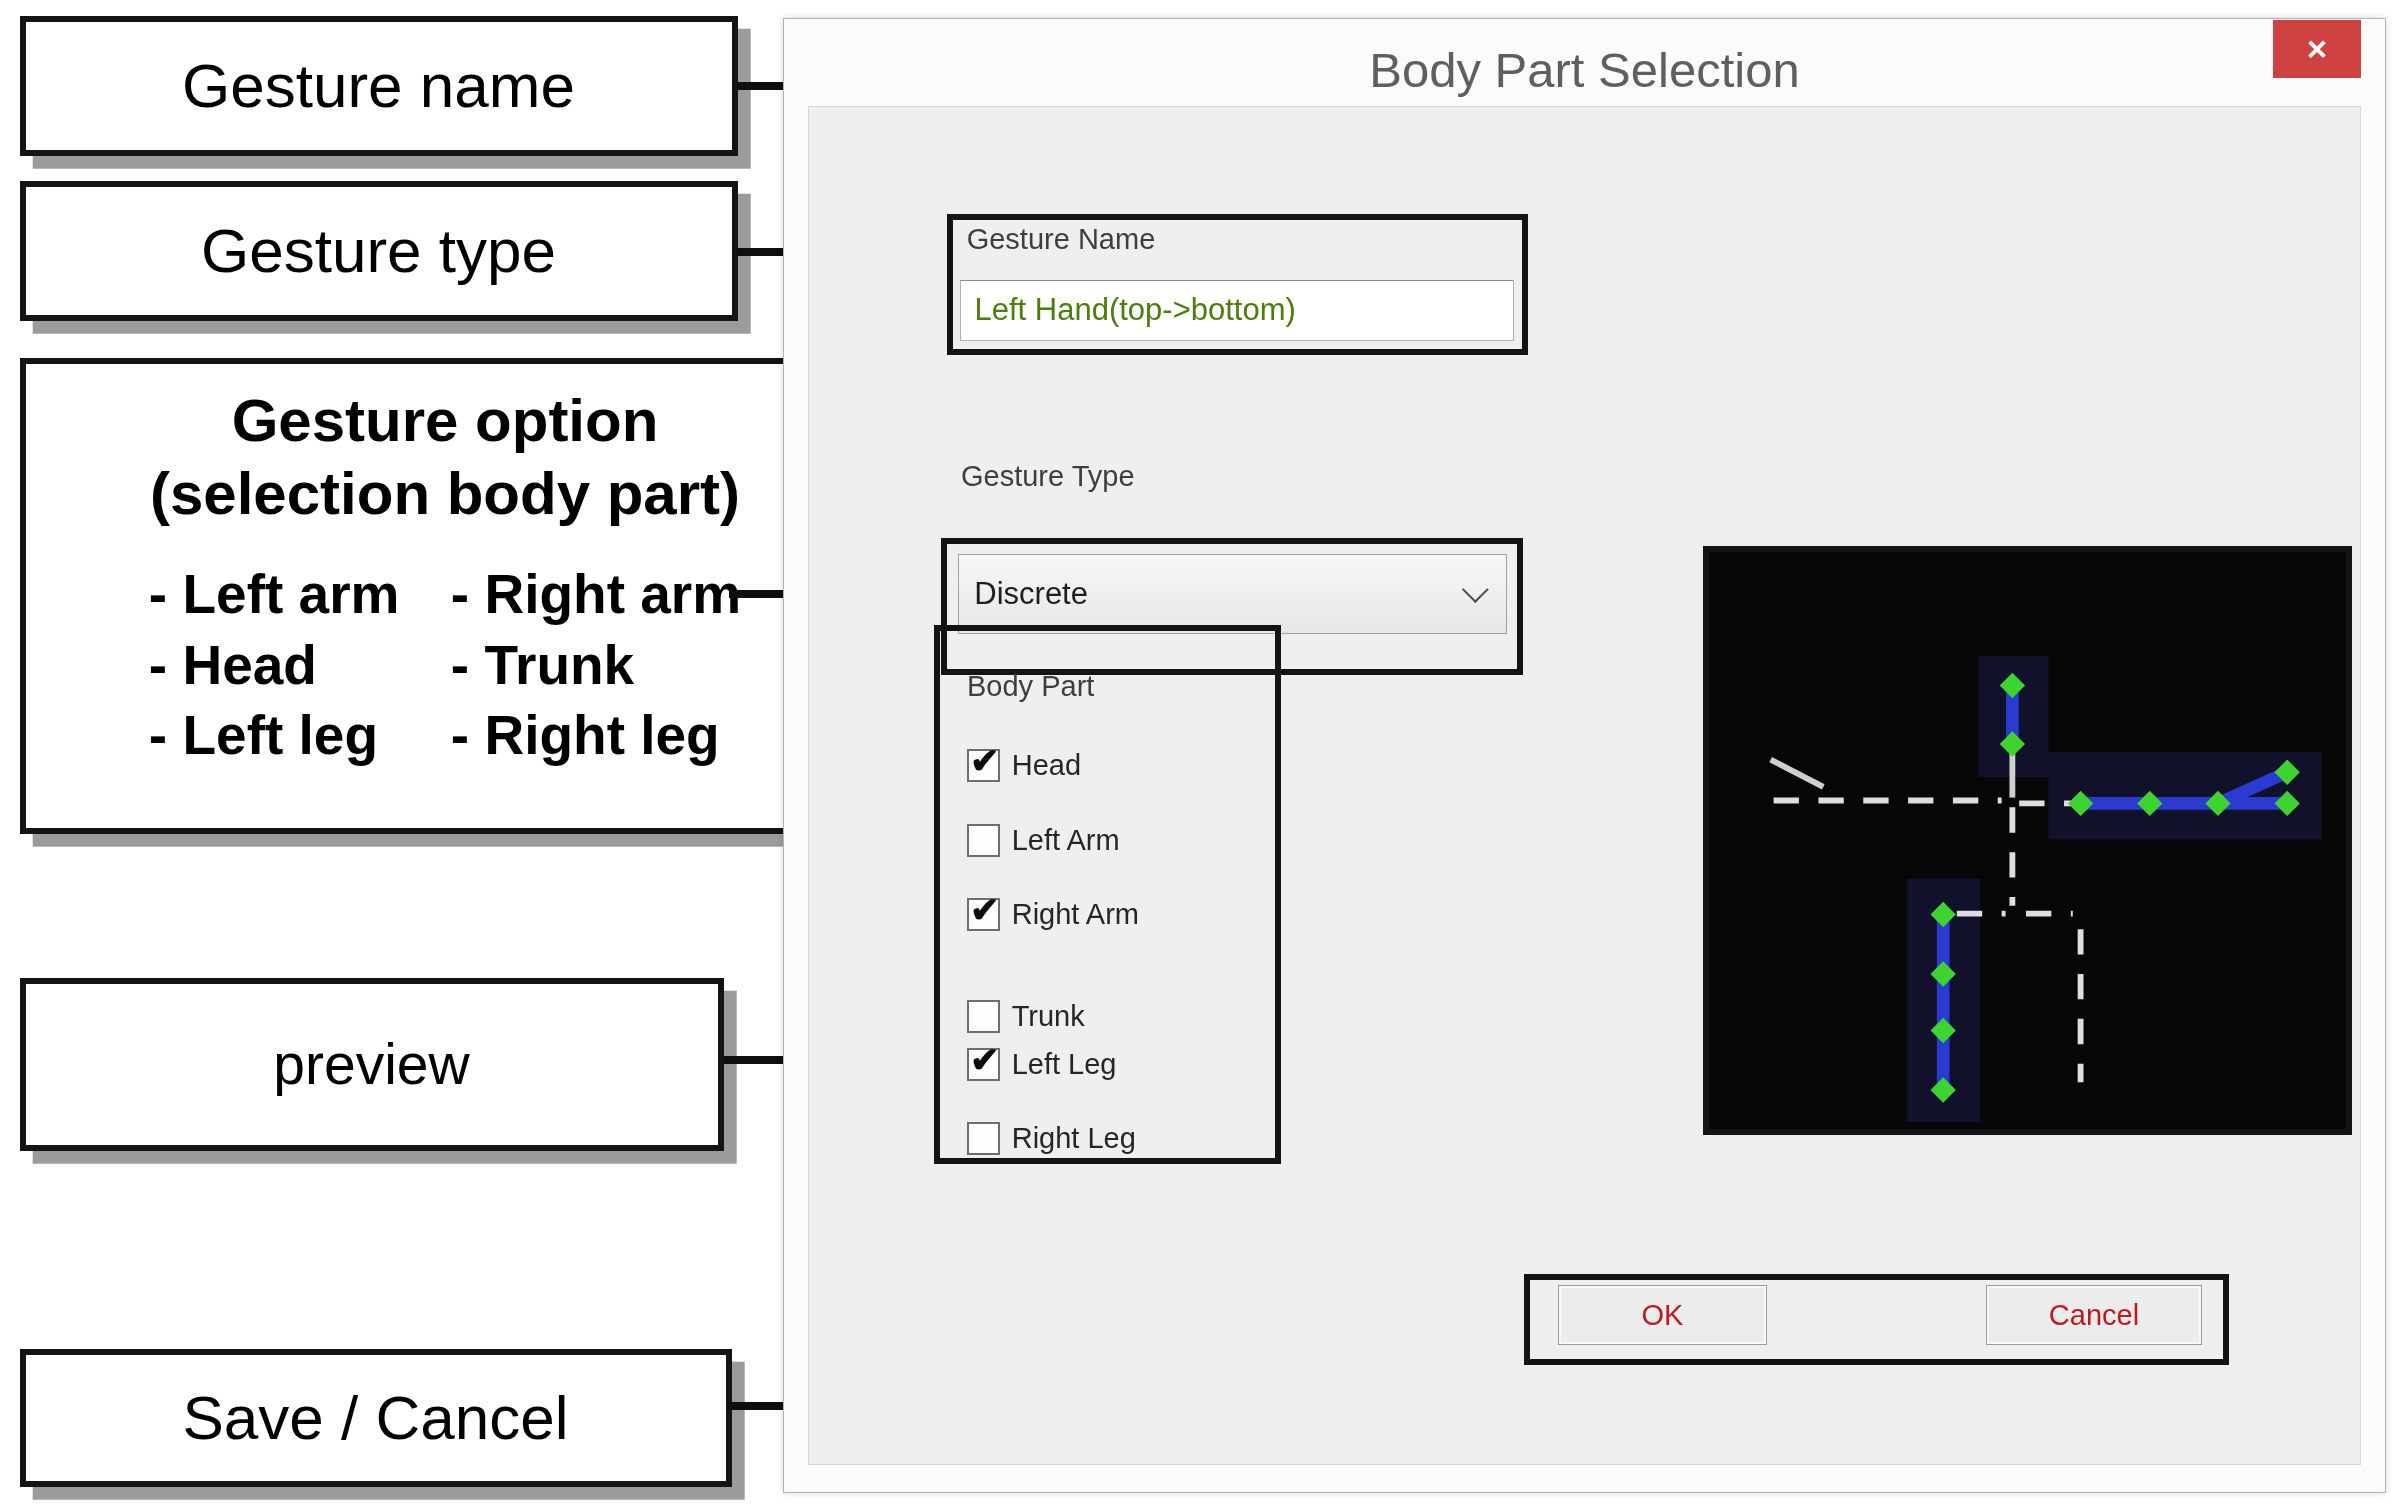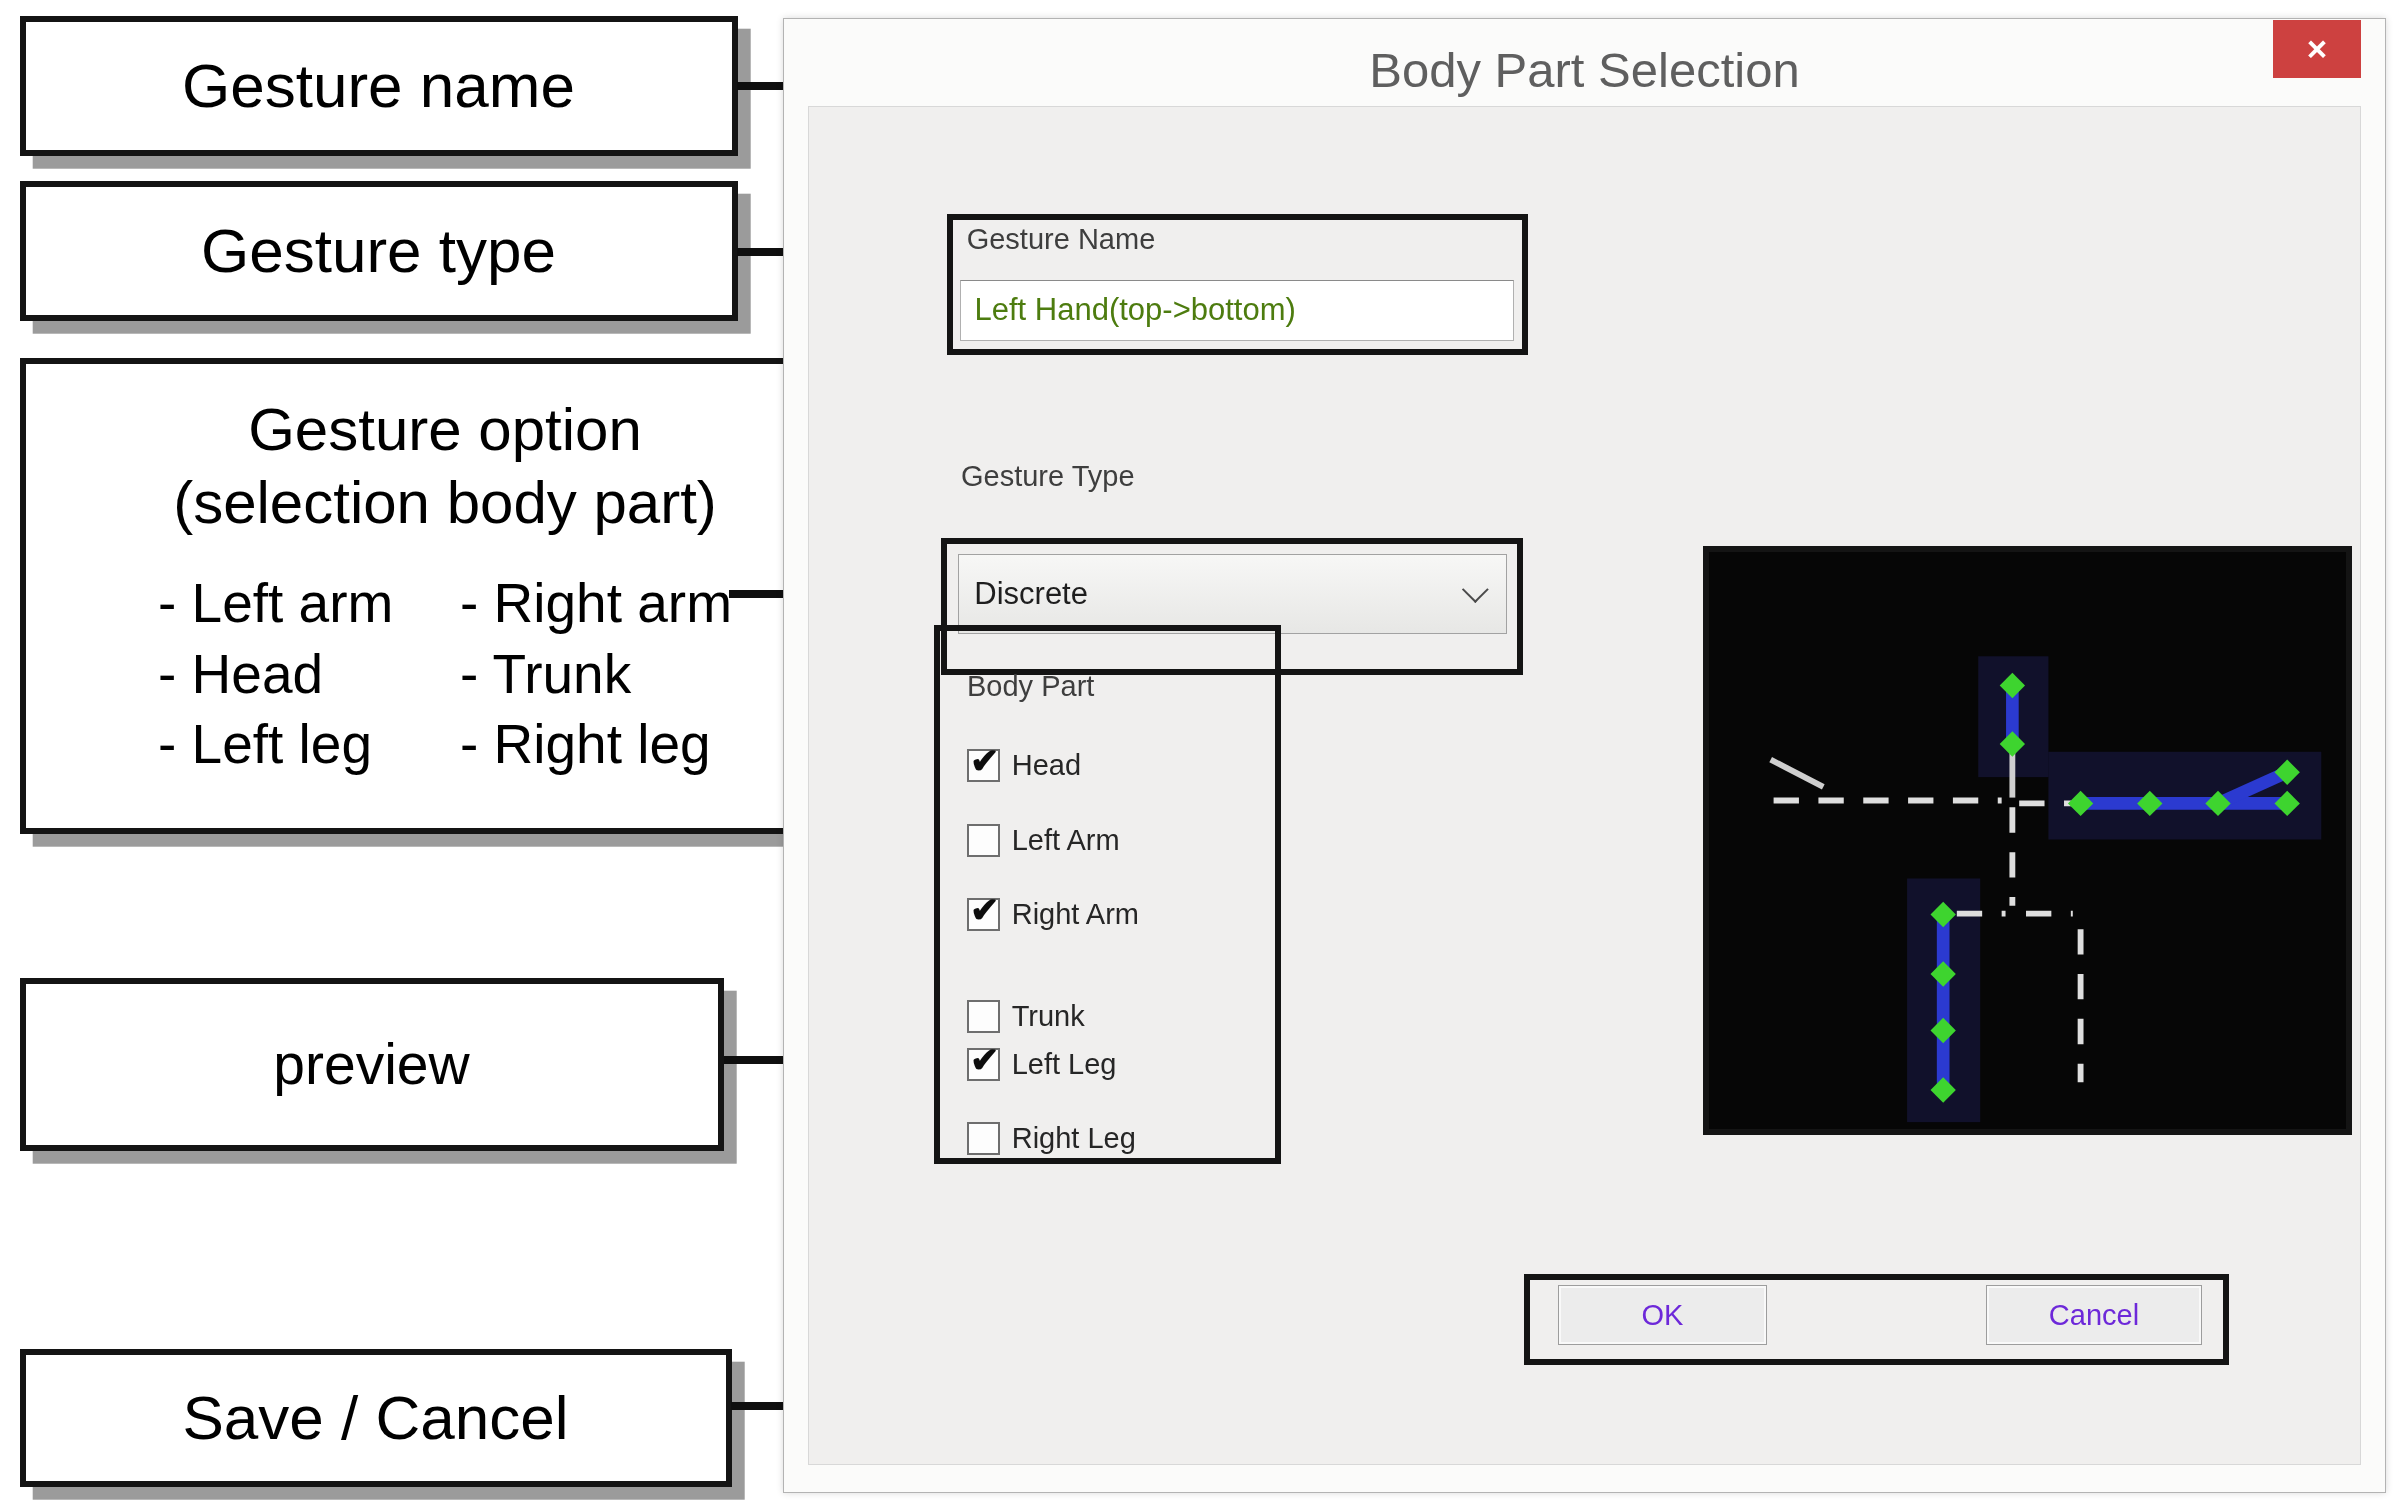--- a/index.html
+++ b/index.html
@@ -7,21 +7,21 @@
           font-family:"Liberation Sans",sans-serif;}
 
   
   .callout{position:absolute;background:#ffffff;border:6.8px solid #141414;
            box-shadow:12.7px 12.7px 0 0 #9b9b9b;box-sizing:border-box;
            display:flex;flex-direction:column;align-items:center;justify-content:center;
            color:#000;text-align:center;}
   .callout .big{font-size:62px;line-height:1.1;}
   #co1{left:19.5px;top:15.6px;width:718px;height:140px;}
   #co2{left:19.5px;top:181px;width:718px;height:140px;}
-  #co3{left:19.5px;top:358px;width:851px;height:476px;justify-content:flex-start;padding-top:29px;}
+  #co3{left:19.5px;top:358px;width:851px;height:476px;justify-content:flex-start;padding-top:20px;font-weight:bold;}
   #co3 .t{font-size:60px;line-height:1.22;}
   #optlist{margin-top:29px;font-size:55px;line-height:1.28;text-align:left;}
   .opt-row{display:flex;}
   .opt-row .c1{width:302px;}
   #co4{left:19.5px;top:978px;width:704px;height:173px;}
   #co4 .med{font-size:57px;line-height:1.2;}
   #co5{left:19.5px;top:1349px;width:712px;height:138px;}
 
   
   .conn{position:absolute;background:#0f0f0f;}
@@ -68,21 +68,21 @@
           font-weight:bold;line-height:1;}
   .bp-text{margin-left:11.7px;font-size:29px;color:#262626;white-space:nowrap;}
 
   #preview-rect{left:919px;top:527px;width:649px;height:589px;background:#060606;}
   #skel{position:absolute;left:0;top:0;}
 
   #btns-rect{left:740px;top:1255px;width:705px;height:91px;}
   .win-btn{position:absolute;top:5.9px;height:60px;background:#ececec;
           border:1px solid #9d9d9d;box-shadow:inset 0 0 0 2px #f9f9f9;
           box-sizing:border-box;display:flex;align-items:center;justify-content:center;
-          font-size:29px;color:#6d28d9;}
+          font-size:29px;color:#b91c1c;}
   #ok-btn{left:28px;width:209px;}
   #cancel-btn{left:456px;width:216px;}
 </style>
 </head>
 <body>
 
 <div id="canvas">
 
   <div class="callout" id="co1">
     <div class="big">Gesture name</div>

